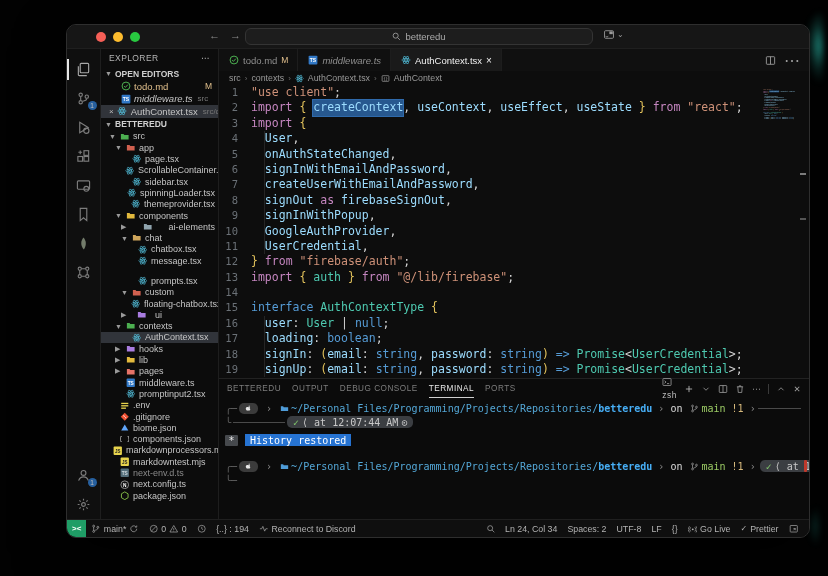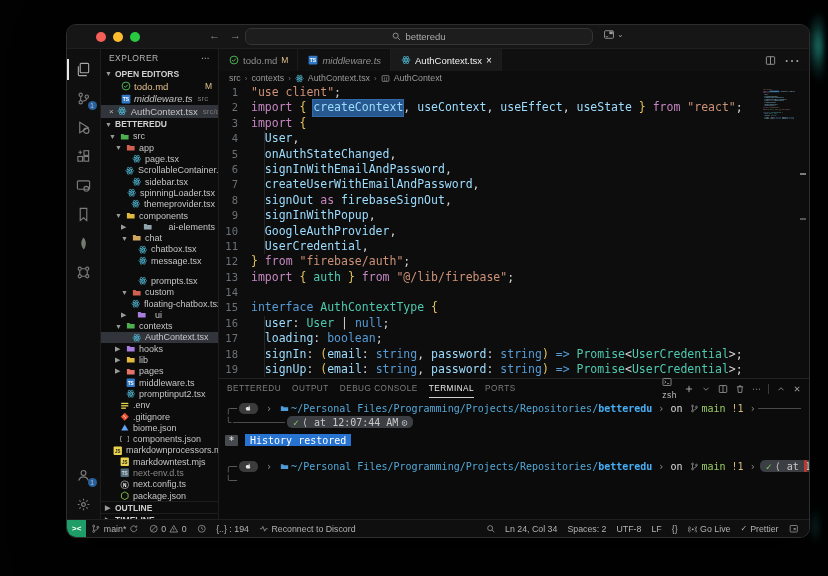--- a/index.html
+++ b/index.html
@@ -614,30 +614,20 @@
             <div class="tree-row" style="padding-left: 8px;">
               <span class="chev"></span>
               <span class="icon11">
                 <svg width="9.5" height="9.5" viewBox="0 0 16 16">
                   <path d="M8 1.5l5.6 3.2v6.6L8 14.5l-5.6-3.2V4.7z" fill="none" stroke="#8cc84b" stroke-width="1.5"></path>
                 </svg>
               </span>
               <span>package.json</span>
             </div>
           </div>
-        <div class="sb-bottom">
-          <div class="sb-foot">
-            <span class="chev">▶</span>
-            <span>OUTLINE</span>
-          </div>
-          <div class="sb-foot">
-            <span class="chev">▶</span>
-            <span>TIMELINE</span>
-          </div>
-        </div>
       </div>
 
       <div class="editorcol">
         <div class="tabbar" id="tabbar">
             <div class="tab">
               <span class="icon11">
                 <svg width="10" height="10" viewBox="0 0 16 16">
                   <circle cx="8" cy="8" r="6.3" fill="none" stroke="#4caf50" stroke-width="1.6"></circle>
                   <path d="M5 8.2l2 2 4-4.4" fill="none" stroke="#4caf50" stroke-width="1.6"></path>
                 </svg>

